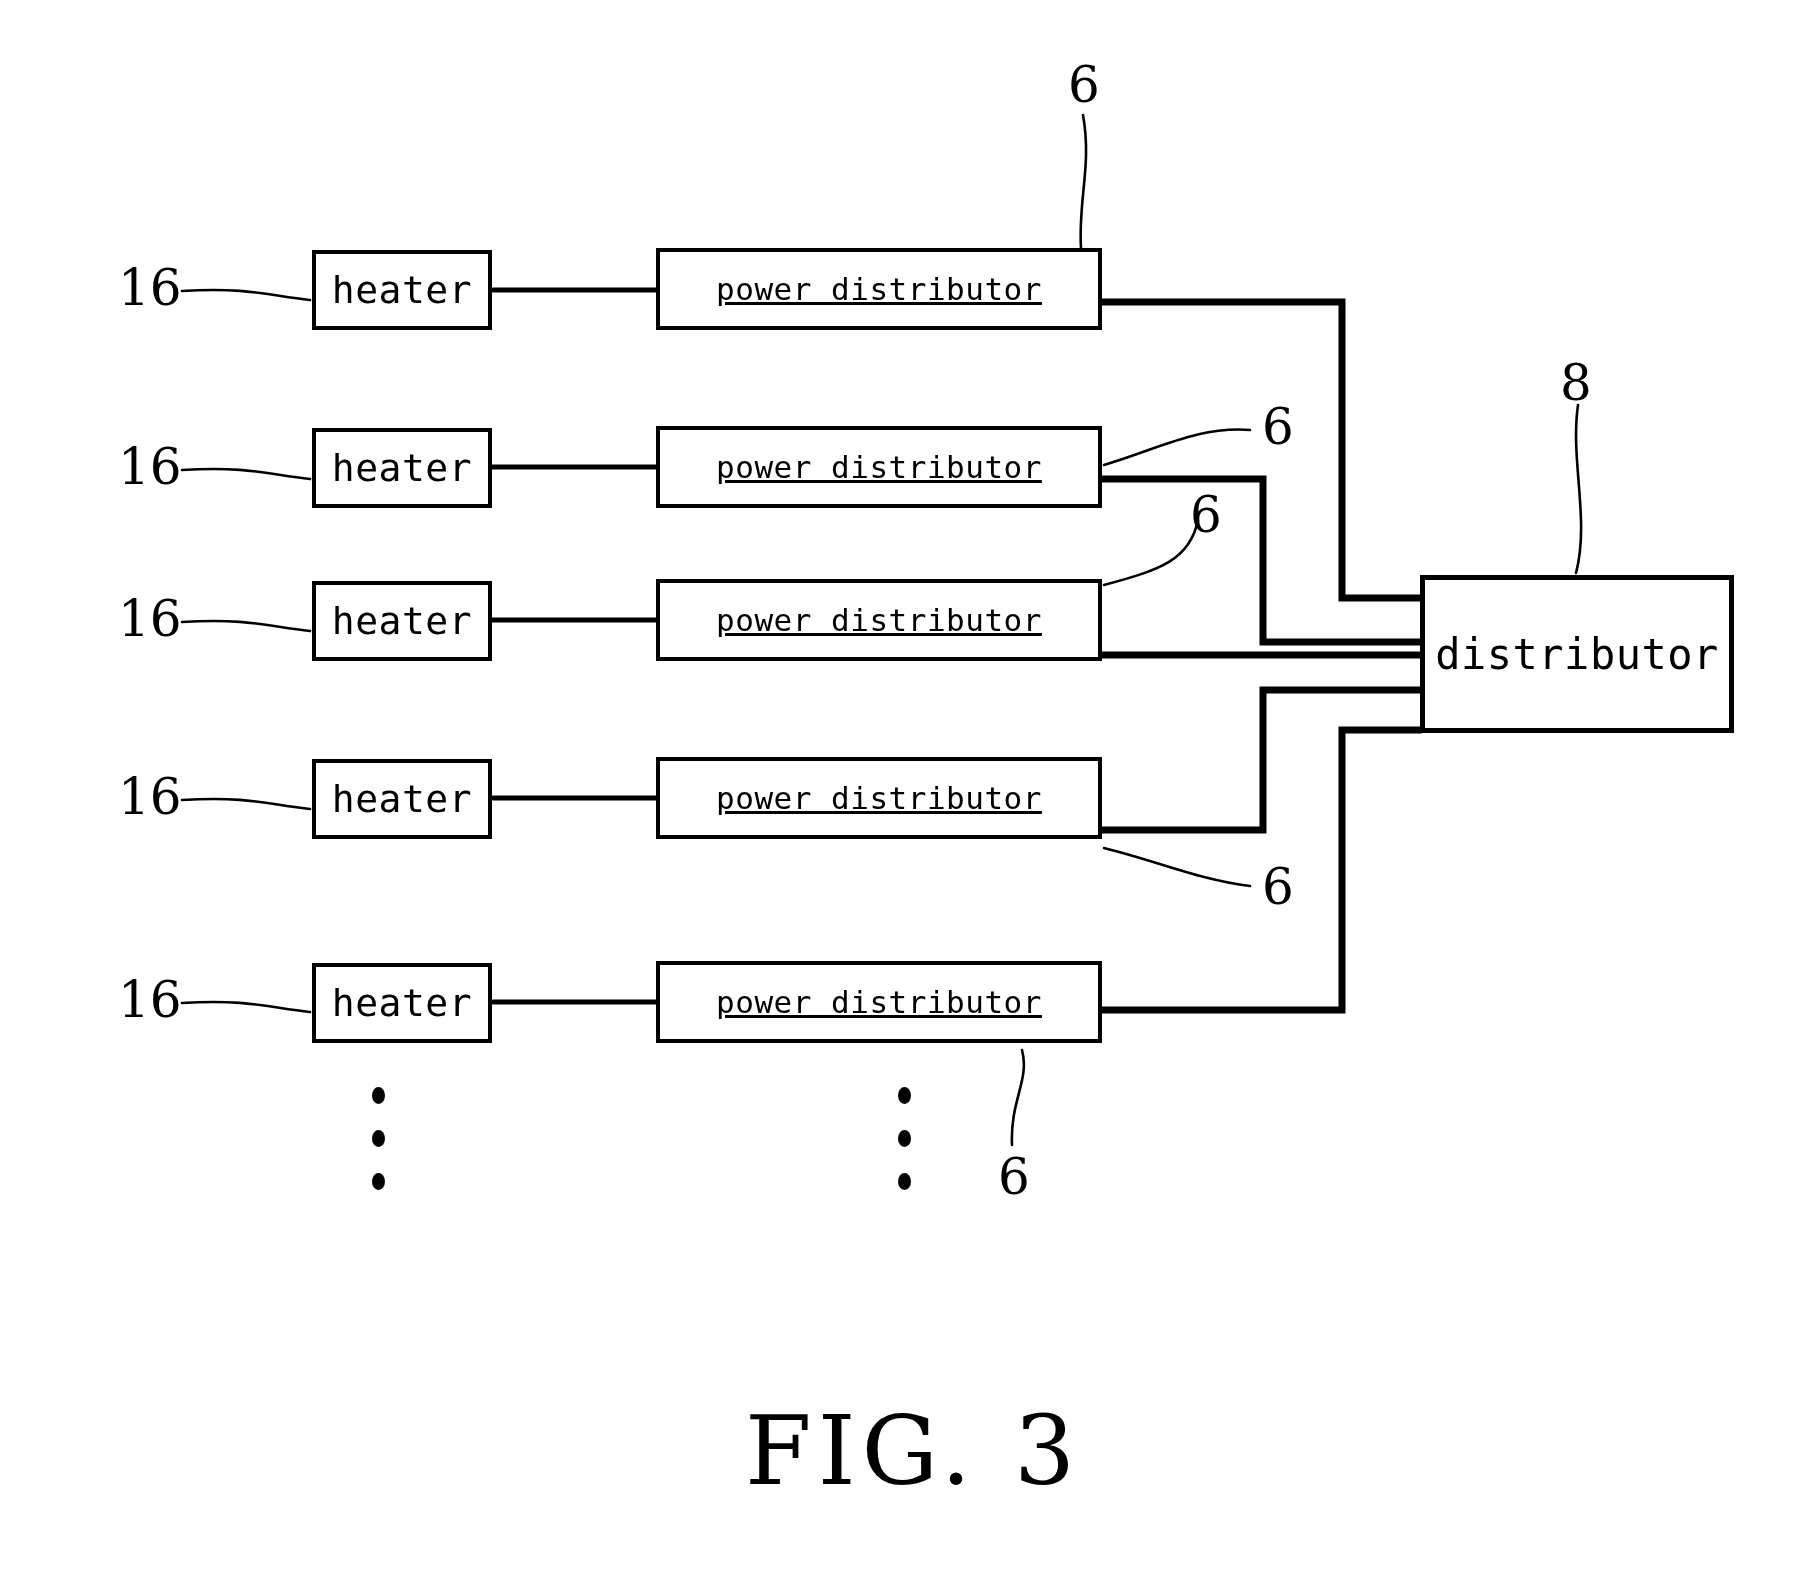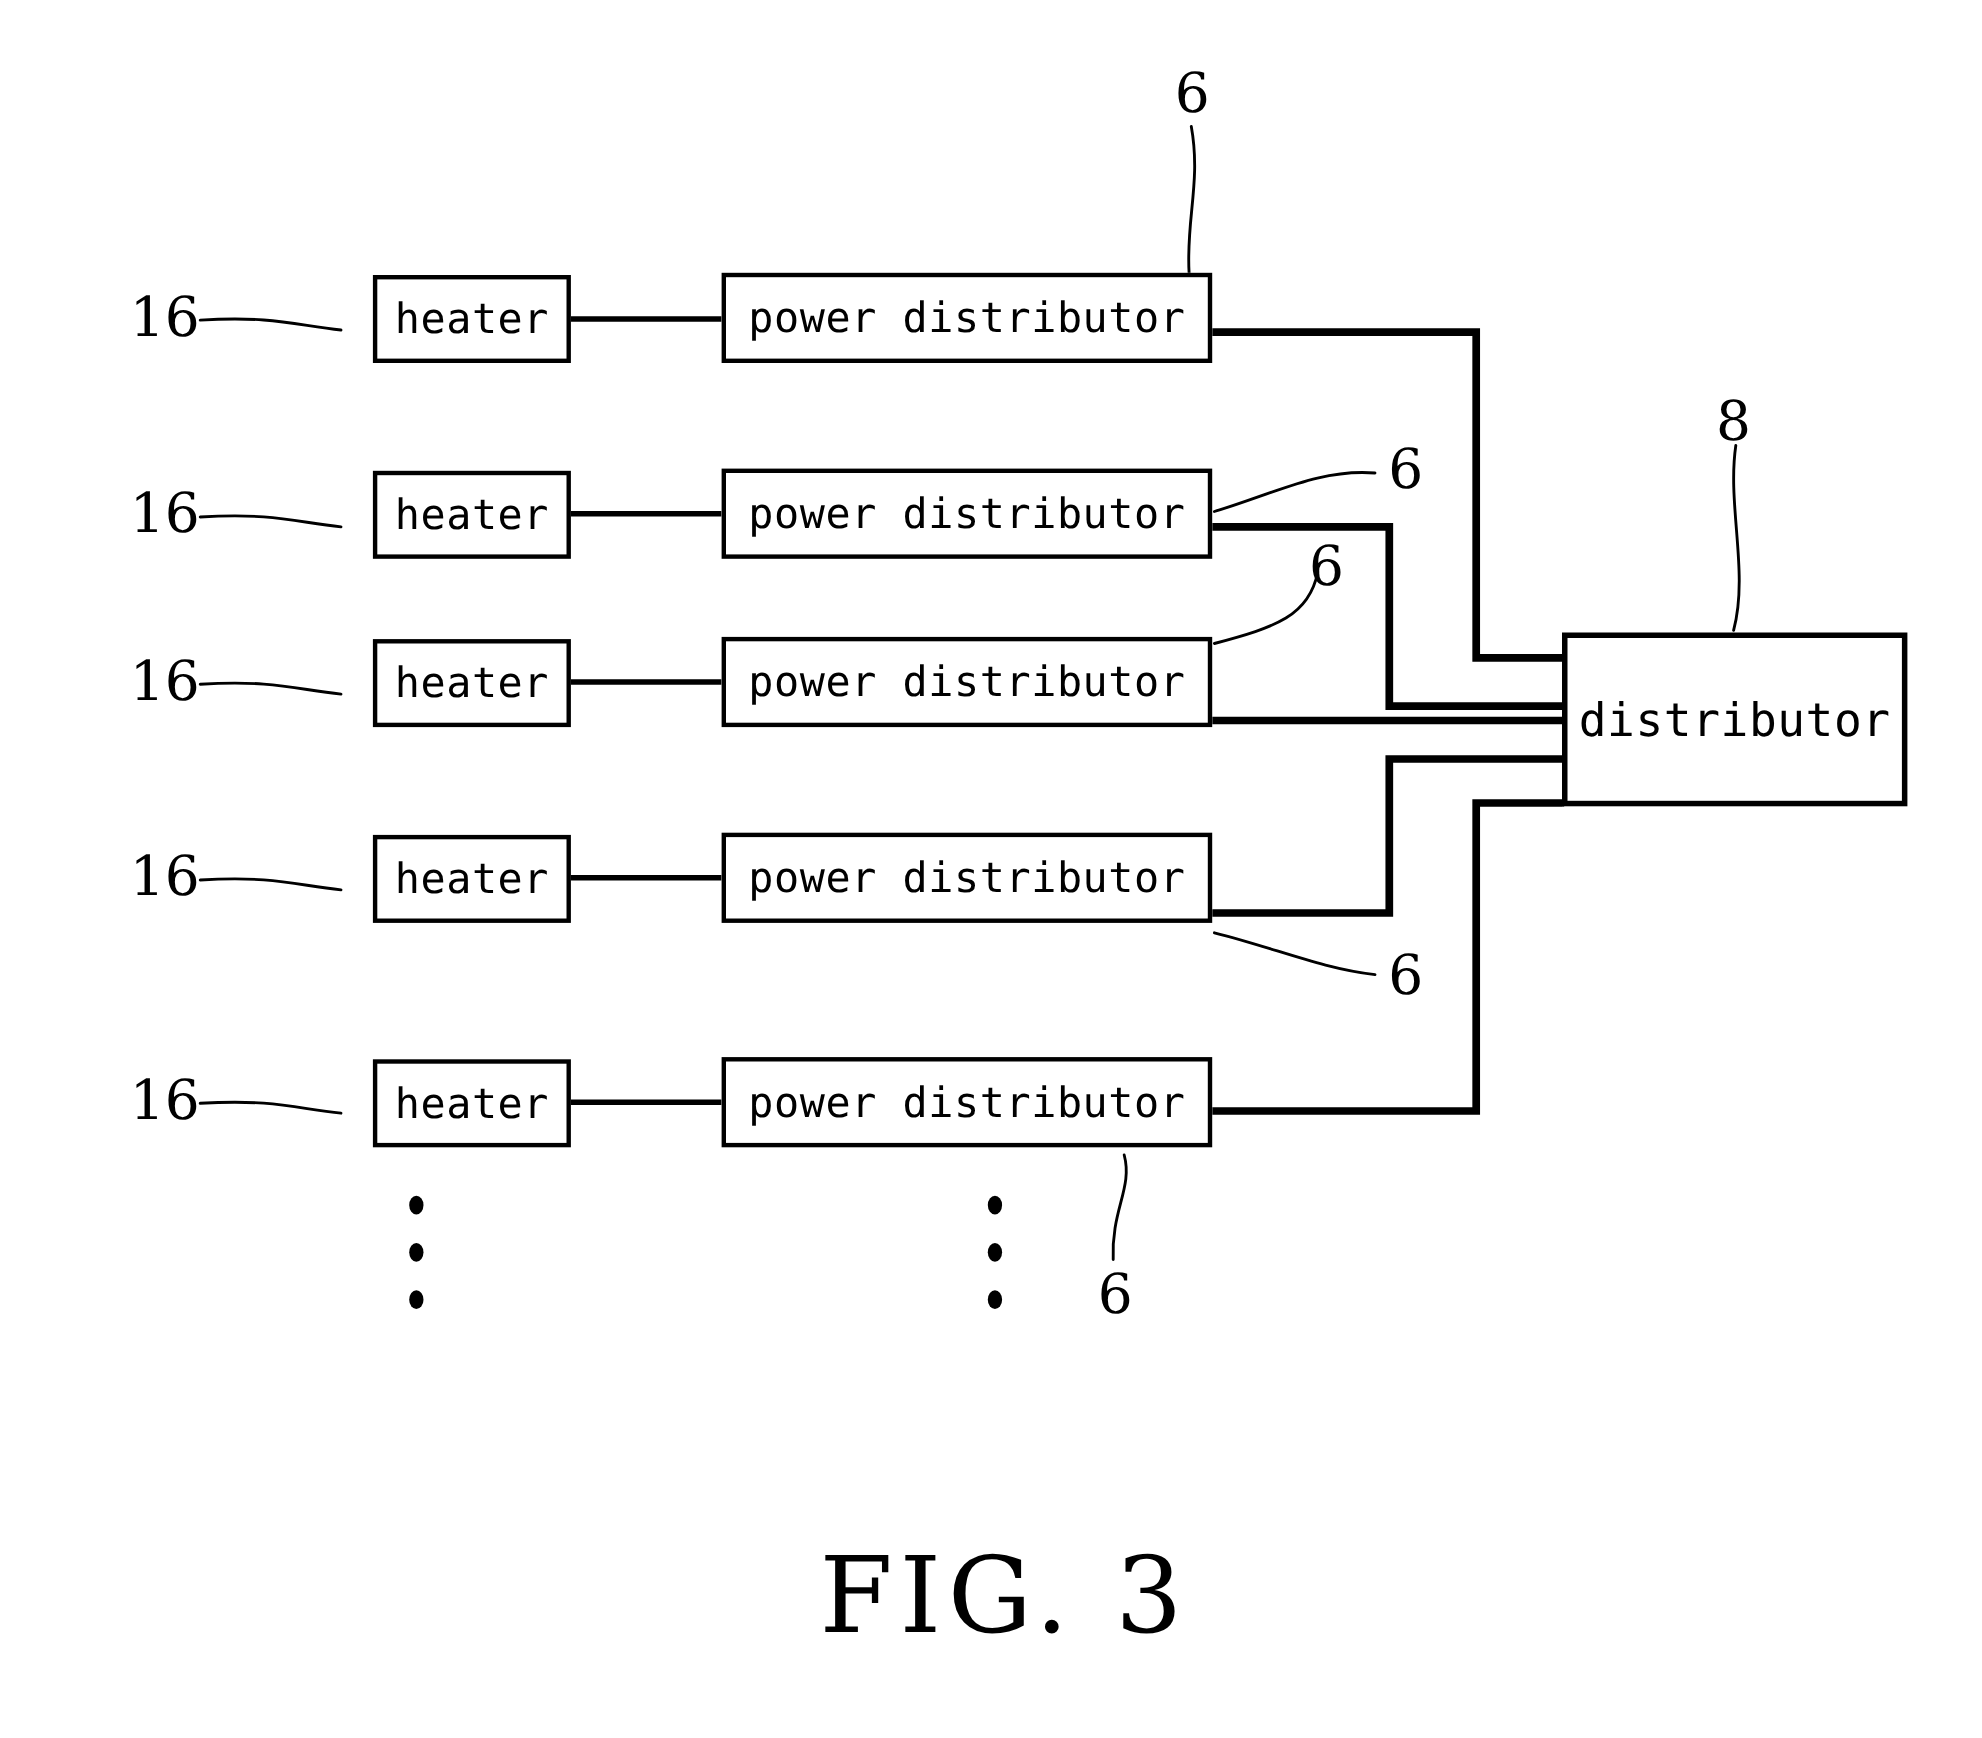--- a/index.html
+++ b/index.html
@@ -26,24 +26,24 @@
     align-items: center;
     justify-content: center;
     color: #000000;
     white-space: nowrap;
     letter-spacing: 0.5px;
   }
   .box-label {
     font-family: "DejaVu Sans Mono", "Liberation Mono", monospace;
     color: #000;
   }
-  .heater-box { width: 180px; height: 80px; margin-left: 27px; }
+  .heater-box { width: 180px; height: 80px; }
   .heater-box .box-label { font-size: 38px; }
   .pd-box { width: 446px; height: 82px; }
-  .pd-box .box-label { font-size: 38px; }
+  .pd-box .box-label { font-size: 31px; text-decoration: underline; }
   .controller-box {
     width: 314px;
     height: 158px;
     border-width: 5px;
   }
   .controller-box .box-label { font-size: 42px; }
 
   
   .ref {
     position: absolute;

